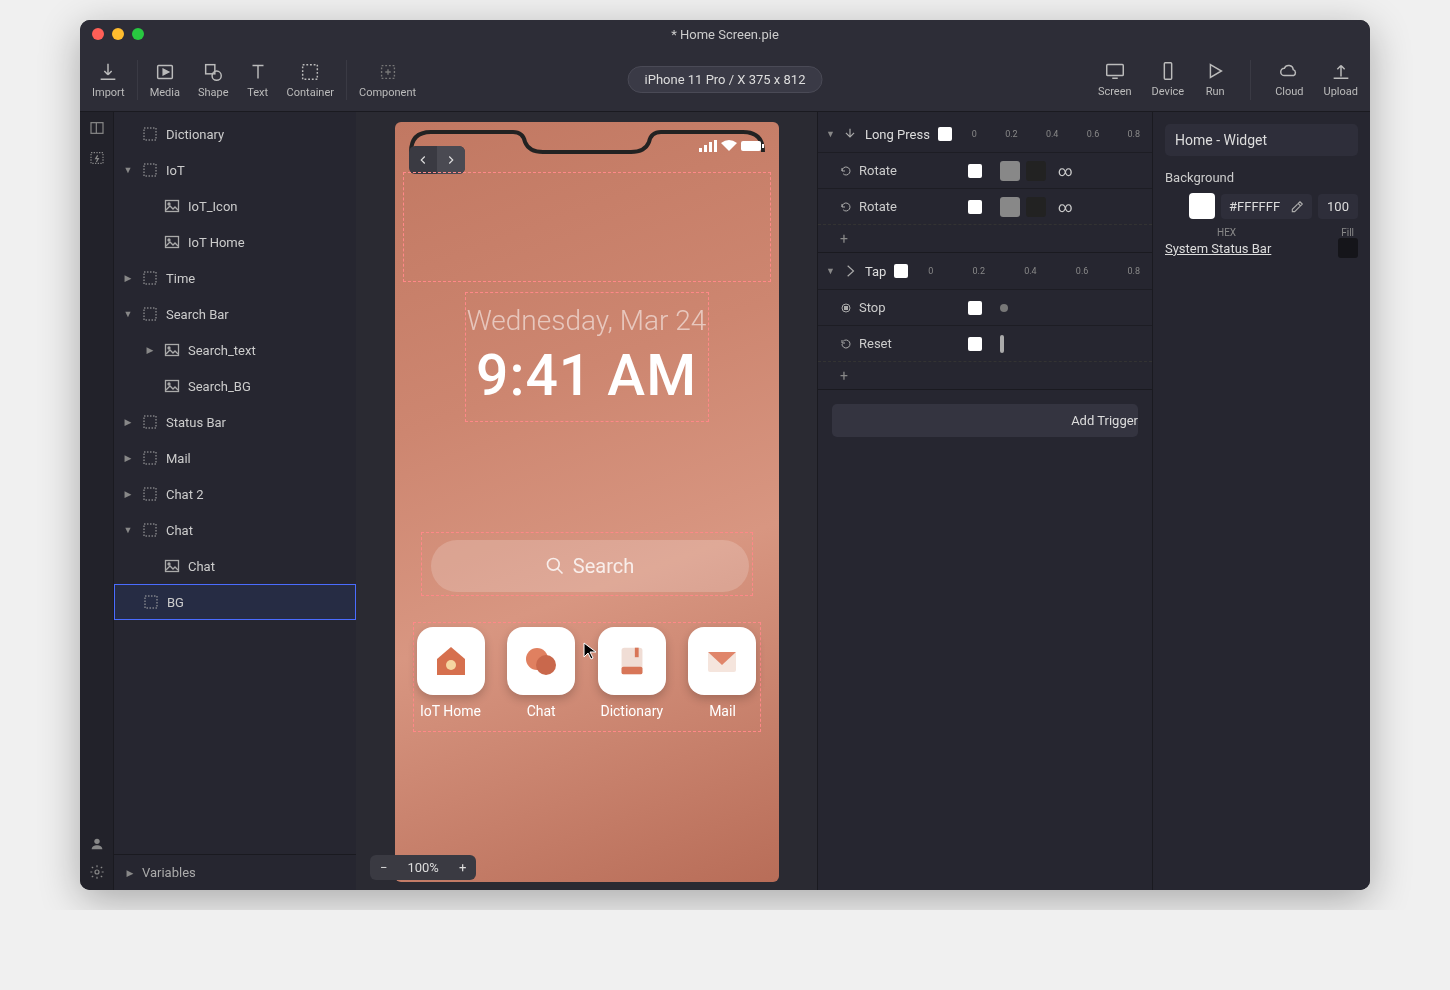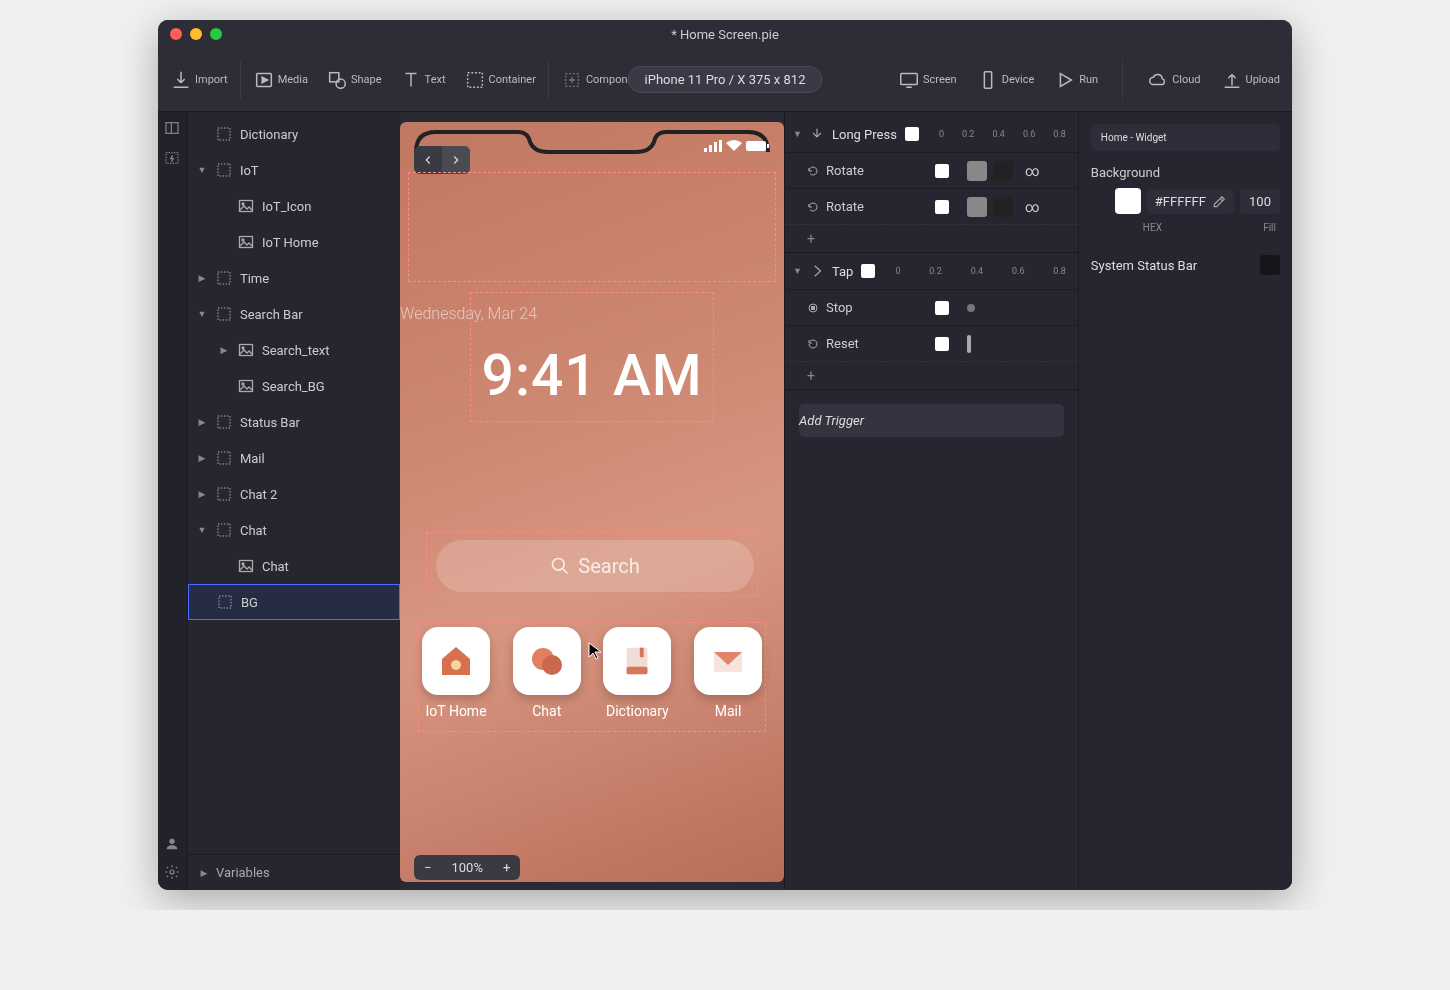--- a/index.html
+++ b/index.html
@@ -1,24 +1,24 @@
 <!DOCTYPE html>
 <html><head>
 <meta charset="utf-8">
 <style>
 * { margin:0; padding:0; box-sizing:border-box; font-family:-apple-system,BlinkMacSystemFont,"Segoe UI",Roboto,sans-serif; }
 body { background:#f0f0f0; padding:20px; }
-.window { width:1134px; height:870px; background:#1e1e25; border-radius:10px; overflow:hidden; display:flex; flex-direction:column; margin:0 auto; box-shadow:0 10px 40px rgba(0,0,0,0.3); }
+.window { width:1290px; height:870px; background:#1e1e25; border-radius:10px; overflow:hidden; display:flex; flex-direction:column; margin:0 auto; box-shadow:0 10px 40px rgba(0,0,0,0.3); }
 .titlebar { height:28px; background:#2d2d37; display:flex; align-items:center; padding:0 12px; position:relative; }
 .traffic { display:flex; gap:8px; }
 .traffic span { width:12px; height:12px; border-radius:50%; display:block; }
 .title { position:absolute; left:50%; transform:translateX(-50%); color:#ccc; font-size:13px; }
 .toolbar { height:64px; background:#2d2d37; border-bottom:1px solid #1a1a20; display:flex; align-items:center; padding:0 12px; position:relative; }
 .tb-group { display:flex; gap:18px; align-items:center; }
-.tb-item { display:flex; flex-direction:row; align-items:center; gap:3px; color:#bbb; font-size:11px; cursor:pointer; }
+.tb-item { display:flex; flex-direction:column; align-items:center; gap:3px; color:#bbb; font-size:11px; cursor:pointer; }
 .tb-item svg { width:22px; height:22px; }
 .tb-sep { width:1px; height:40px; background:#3a3a44; margin:0 12px; }
 .device-badge { position:absolute; left:50%; transform:translateX(-50%); background:#3a3a46; border:1px solid #4a4a56; border-radius:16px; padding:5px 16px; color:#ddd; font-size:13px; }
 .tb-right { margin-left:auto; display:flex; gap:20px; }
 .main { flex:1; display:flex; overflow:hidden; }
 .leftrail { width:34px; background:#22222a; border-right:1px solid #1a1a20; display:flex; flex-direction:column; align-items:center; padding-top:8px; gap:14px; color:#888; }
 .leftrail-bottom { margin-top:auto; margin-bottom:10px; display:flex; flex-direction:column; gap:12px; }
 .layers { width:242px; background:#262630; display:flex; flex-direction:column; }
 .layer-tree { flex:1; overflow-y:auto; padding-top:4px; }
 .layer-row { display:flex; align-items:center; height:36px; color:#ccc; font-size:13px; cursor:pointer; }
@@ -26,51 +26,51 @@
 .disclosure { width:12px; display:flex; justify-content:center; color:#888; font-size:9px; }
 .layer-icon { width:16px; height:16px; margin:0 8px; color:#aaa; }
 .layers-footer { height:36px; border-top:1px solid #1a1a20; display:flex; align-items:center; padding:0 10px; color:#aaa; font-size:13px; }
 .canvas { flex:1; background:#2a2a32; display:flex; flex-direction:column; position:relative; }
 .device { width:384px; height:760px; margin:10px auto 0; background:linear-gradient(160deg,#c17862 0%,#cd8670 35%,#d89681 60%,#b86d58 100%); position:relative; border-radius:6px; overflow:hidden; }
 .notch-frame { position:absolute; top:6px; left:8px; right:8px; height:28px; }
 .notch-frame svg { width:100%; height:100%; }
 .nav-arrows { position:absolute; top:24px; left:14px; display:flex; background:#3a3a42; border-radius:6px; }
 .nav-arrows span { width:28px; height:28px; display:flex; align-items:center; justify-content:center; }
 .status-icons { position:absolute; top:18px; right:14px; display:flex; gap:4px; color:#fff; align-items:center; }
-.date-text { position:absolute; top:182px; left:0; right:0; text-align:left; color:rgba(255,255,255,0.55); font-size:16px; font-weight:300; }
+.date-text { position:absolute; top:182px; left:0; right:0; text-align:center; color:rgba(255,255,255,0.55); font-size:28px; font-weight:300; }
 .time-text { position:absolute; top:220px; left:0; right:0; text-align:center; color:#fff; font-size:57px; font-weight:500; letter-spacing:1px; }
 .search-pill { position:absolute; top:418px; left:36px; right:30px; height:52px; background:rgba(255,255,255,0.18); border-radius:26px; display:flex; align-items:center; justify-content:center; gap:8px; color:rgba(255,255,255,0.8); font-size:20px; }
 .app-row { position:absolute; top:505px; left:22px; right:22px; display:flex; justify-content:space-between; }
 .app { display:flex; flex-direction:column; align-items:center; gap:8px; }
 .app-icon { width:68px; height:68px; background:#fff; border-radius:16px; display:flex; align-items:center; justify-content:center; box-shadow:0 4px 10px rgba(0,0,0,0.2); }
 .app-label { color:#fff; font-size:14px; }
 .sel-box { position:absolute; border:1px dashed #ff8888; pointer-events:none; }
 .zoom { position:absolute; bottom:10px; left:14px; background:#3a3a42; border-radius:6px; display:flex; align-items:center; color:#ddd; font-size:13px; }
 .zoom span { padding:5px 10px; cursor:pointer; }
 .triggers { width:335px; background:#262630; border-left:1px solid #1a1a20; padding-top:4px; }
 .trigger-block { border-bottom:1px solid #1a1a20; }
 .trigger-head { height:36px; display:flex; align-items:center; padding:0 8px; color:#ddd; font-size:13px; gap:8px; }
 .trigger-chip { width:14px; height:14px; background:#fff; border-radius:2px; margin-left:auto; }
 .timeline-head { flex:1; margin-left:8px; }
 .timeline-ruler { font-size:9px; color:#888; display:flex; justify-content:space-between; padding:0 4px; }
 .trigger-action { height:36px; display:flex; align-items:center; padding:0 8px 0 22px; color:#ccc; font-size:13px; gap:8px; border-top:1px solid #1d1d24; }
 .trigger-action .label-part { width:120px; display:flex; align-items:center; gap:7px; }
 .swatch { width:20px; height:20px; border-radius:3px; }
 .infinity { color:#ccc; font-size:14px; margin-left:6px; }
 .plus-row { height:28px; display:flex; align-items:center; padding-left:22px; color:#888; border-top:1px dashed #333; font-size:14px; }
-.add-trigger { margin:14px 14px; padding:9px 0; background:#343440; color:#ddd; text-align:left; border-radius:5px; font-size:13px; cursor:pointer;font-style:italic; }
+.add-trigger { margin:14px 14px; padding:9px 0; background:#343440; color:#ddd; text-align:right; border-radius:5px; font-size:13px; cursor:pointer; }
 .inspector { width:218px; background:#262630; border-left:1px solid #1a1a20; padding:12px; color:#ddd; }
-.insp-title { background:#2e2e3a; border-radius:5px; padding:8px 10px; font-size:10px; margin-bottom:14px; }
+.insp-title { background:#2e2e3a; border-radius:5px; padding:8px 10px; font-size:14px; margin-bottom:14px; }
 .insp-label { font-size:13px; color:#ccc; margin-bottom:8px; }
 .bg-row { display:flex; gap:6px; align-items:flex-end;margin-left:24px; }
 .bg-swatch { width:26px; height:26px; background:#fff; border-radius:4px; }
 .bg-hex { flex:1; background:#2e2e3a; padding:5px 8px; font-size:13px; border-radius:4px; display:flex; align-items:center; gap:6px; }
 .bg-opacity { width:40px; background:#2e2e3a; padding:5px 0; text-align:center; font-size:13px; border-radius:4px; }
 .sub-labels { display:flex; justify-content:space-between; font-size:10px; color:#888; margin-top:8px; padding:0 4px; }
-.ssb-row { display:flex; justify-content:space-between; align-items:center; margin-top:22px; font-size:13px; }
+.ssb-row { display:flex; justify-content:space-between; align-items:center; font-size:13px;text-decoration:underline; }
 .ssb-swatch { width:20px; height:20px; background:#15151a; border-radius:3px; }
 .dot { width:8px; height:8px; border-radius:50%; background:#777; }
 .handle { width:4px; height:18px; background:#aaa; border-radius:2px; }
 </style>
 </head>
 <body>
 
 <div class="window">
 
   <div class="titlebar">

